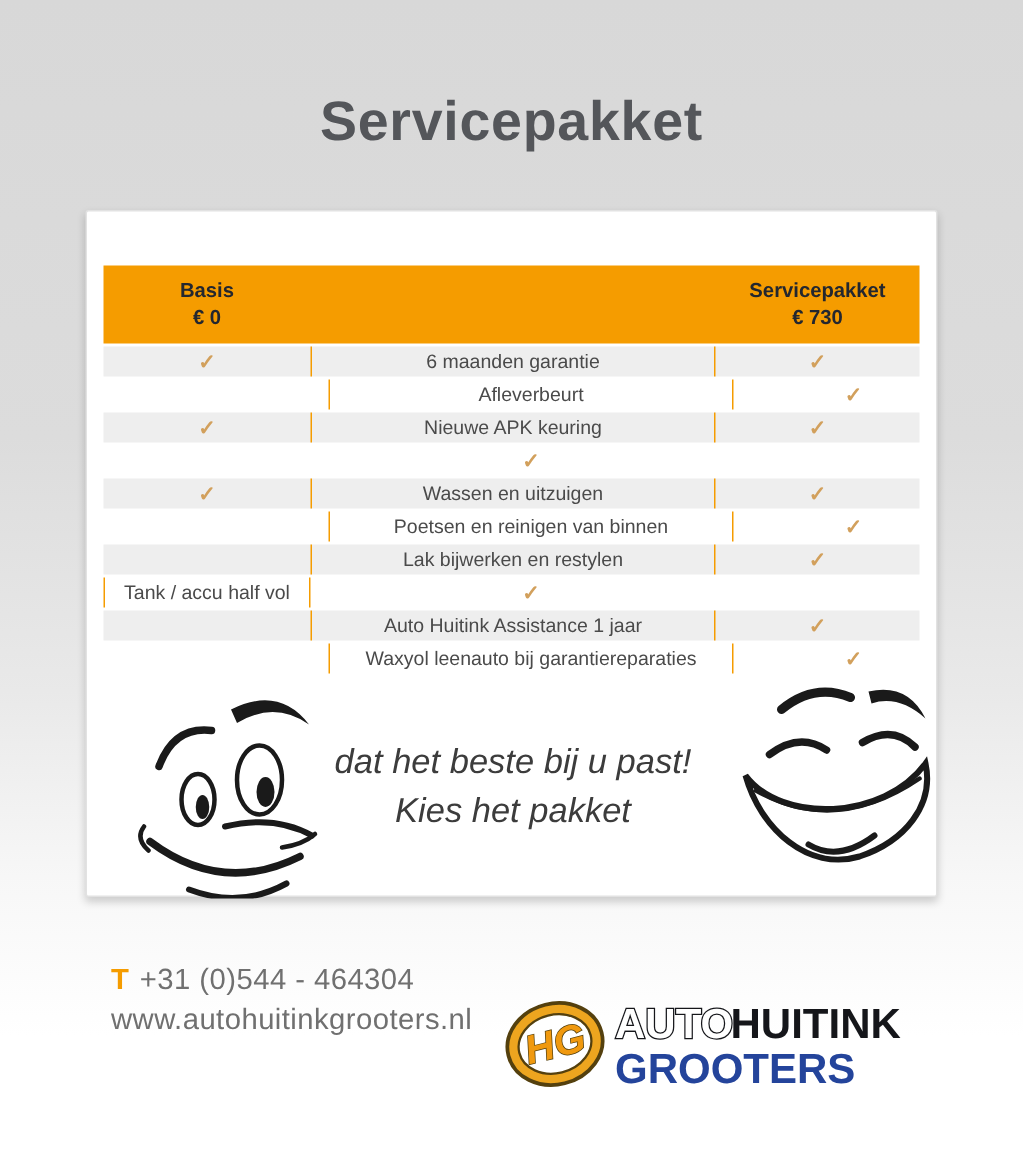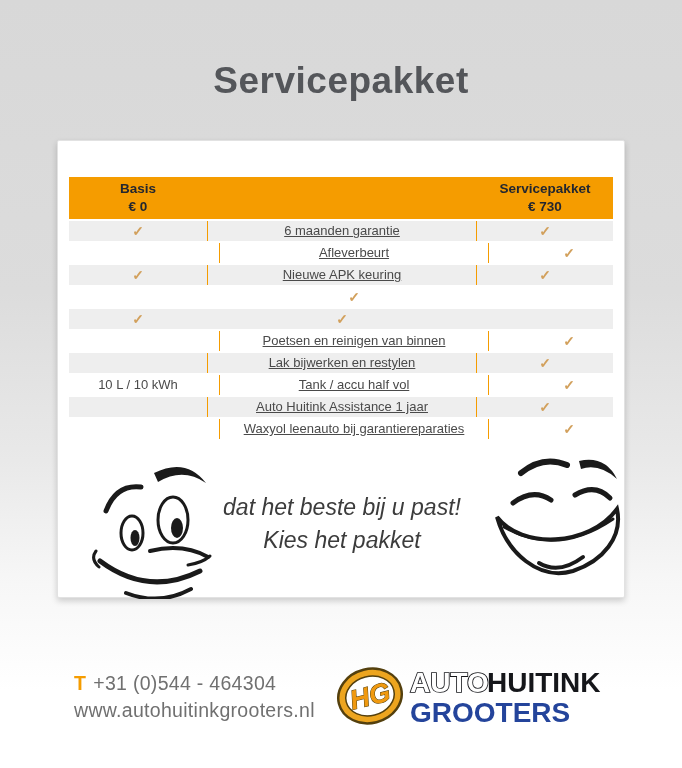--- a/index.html
+++ b/index.html
@@ -24,41 +24,41 @@
     padding-top:60px;text-align:center;
     font-size:37px;font-weight:bold;color:var(--title-color);letter-spacing:.5px;
   }
   .card{
     position:absolute;left:57px;top:140px;width:568px;height:458px;
     background:#fff;border:1px solid #e2e2e2;border-radius:2px;
     box-shadow:0 3px 6px rgba(0,0,0,.18);
   }
   .table{width:544px;margin:22px auto 0;}
   .thead,.trow{display:grid;grid-template-columns:138px 270px 136px;}
-  .thead{background:var(--orange);height:42px;align-items:center;margin-top:36px;}
+  .thead{background:var(--orange);height:52px;align-items:center;margin-top:36px;}
   .thead .hcell{text-align:center;color:var(--ink);font-weight:bold;font-size:13.5px;line-height:1.35;}
   .trow{height:20px;margin-top:2px;}
   .trow .cell{
     font-size:13px;line-height:20px;color:var(--row-text);text-align:center;
     overflow:hidden;white-space:nowrap;
   }
-  .trow .cell.mid{border-left:1px solid var(--orange);border-right:1px solid var(--orange);text-decoration:underline;}
+  .trow .cell.mid{border-left:1px solid var(--orange);border-right:1px solid var(--orange);}
   .trow.shade{background:var(--row-shade);}
   .trow.plain{background:#fff;gap:12px;}
   .trow.highlight{background:var(--highlight);}
   .check{color:var(--check);font-weight:bold;font-size:14px;}
   .tagline{
     position:absolute;left:139px;top:350px;width:290px;text-align:center;
     font-style:italic;font-size:23px;line-height:33px;color:#3c3c3c;
   }
   .face{position:absolute;}
   .face.left{left:30px;top:318px;}
   .face.right{left:433px;top:312px;}
   .contact{
-    position:absolute;left:74px;top:670px;
+    position:absolute;left:74px;top:640px;
     font-size:19.5px;line-height:27px;color:var(--gray-text);letter-spacing:.3px;
   }
   .contact .tprefix{color:var(--orange);font-weight:bold;margin-right:7px;}
   .logo{position:absolute;left:336px;top:662px;}
   .logo text{font-family:"Liberation Sans",sans-serif;font-weight:bold;}
 </style>
 </head>
 <body>
 
 <div class="page">
@@ -94,34 +94,34 @@
             <div class="cell left"><span class="check">✓</span></div>
             <div class="cell mid">Nieuwe APK keuring</div>
             <div class="cell right"><span class="check">✓</span></div>
           </div>
           <div class="trow plain">
             <div class="cell left"></div>
             <div class="cell right"><span class="check">✓</span></div>
           </div>
           <div class="trow shade">
             <div class="cell left"><span class="check">✓</span></div>
+            <div class="cell mid">Wassen en uitzuigen</div>
             <div class="cell right"><span class="check">✓</span></div>
           </div>
           <div class="trow plain">
             <div class="cell left"></div>
             <div class="cell mid">Poetsen en reinigen van binnen</div>
             <div class="cell right"><span class="check">✓</span></div>
           </div>
           <div class="trow shade">
             <div class="cell left"></div>
             <div class="cell mid">Lak bijwerken en restylen</div>
             <div class="cell right"><span class="check">✓</span></div>
           </div>
           <div class="trow plain">
-            <div class="cell left">10 L / 10 kWh</div>
             <div class="cell mid">Tank / accu half vol</div>
             <div class="cell right"><span class="check">✓</span></div>
           </div>
           <div class="trow shade">
             <div class="cell left"></div>
             <div class="cell mid">Auto Huitink Assistance 1 jaar</div>
             <div class="cell right"><span class="check">✓</span></div>
           </div>
           <div class="trow plain">
             <div class="cell left"></div>

